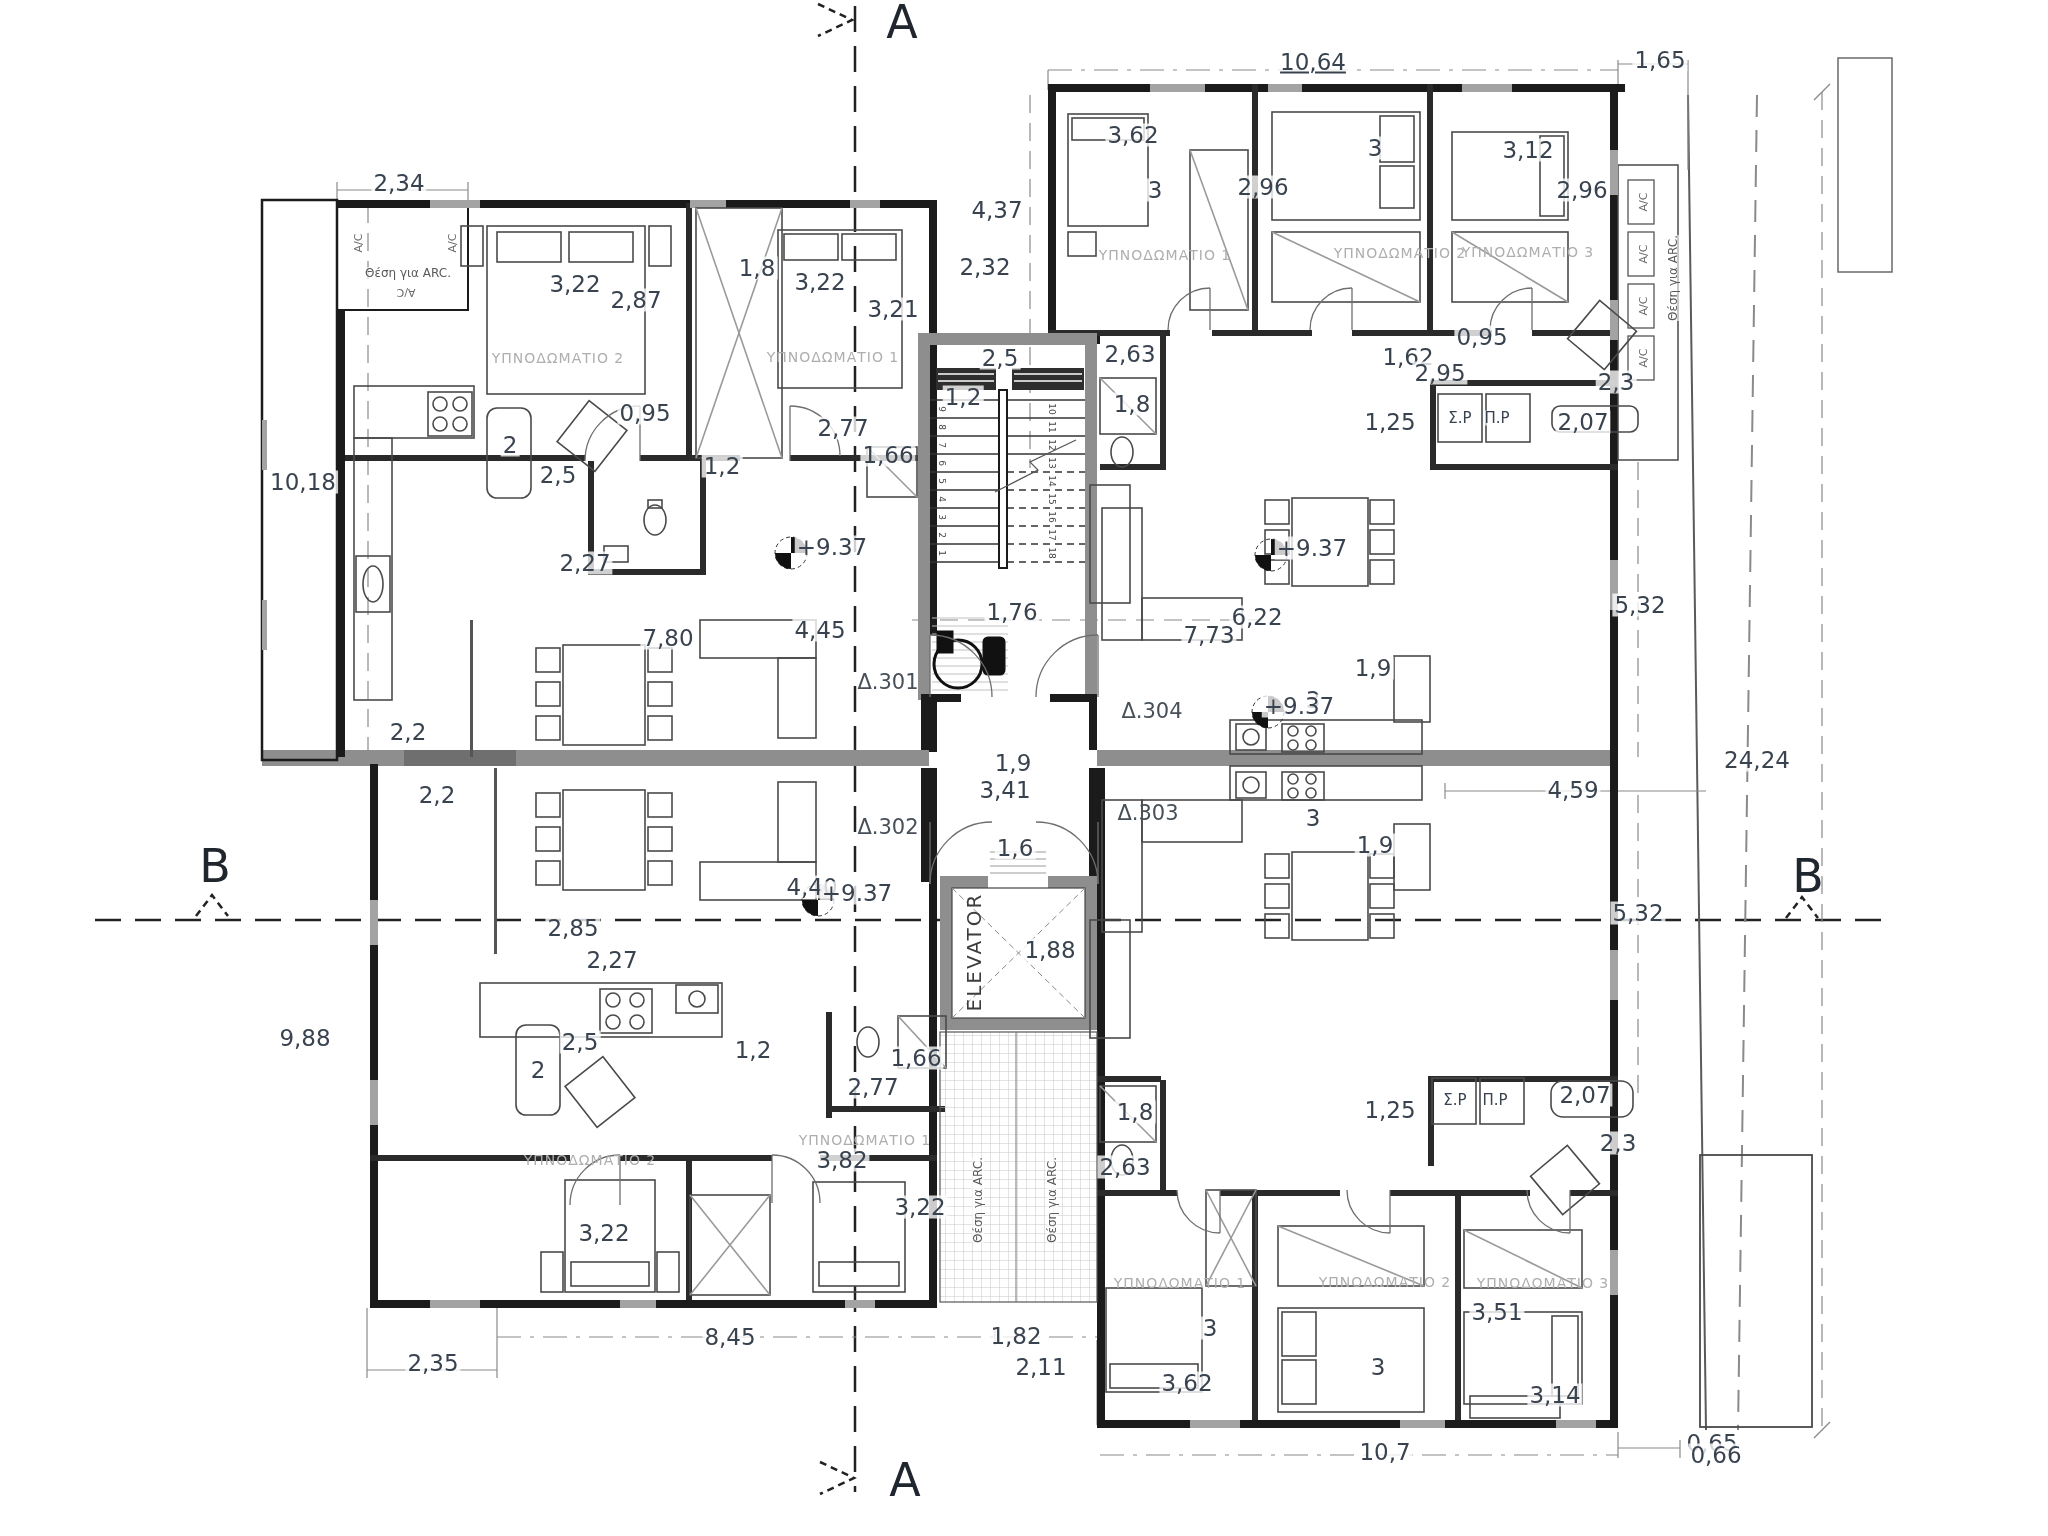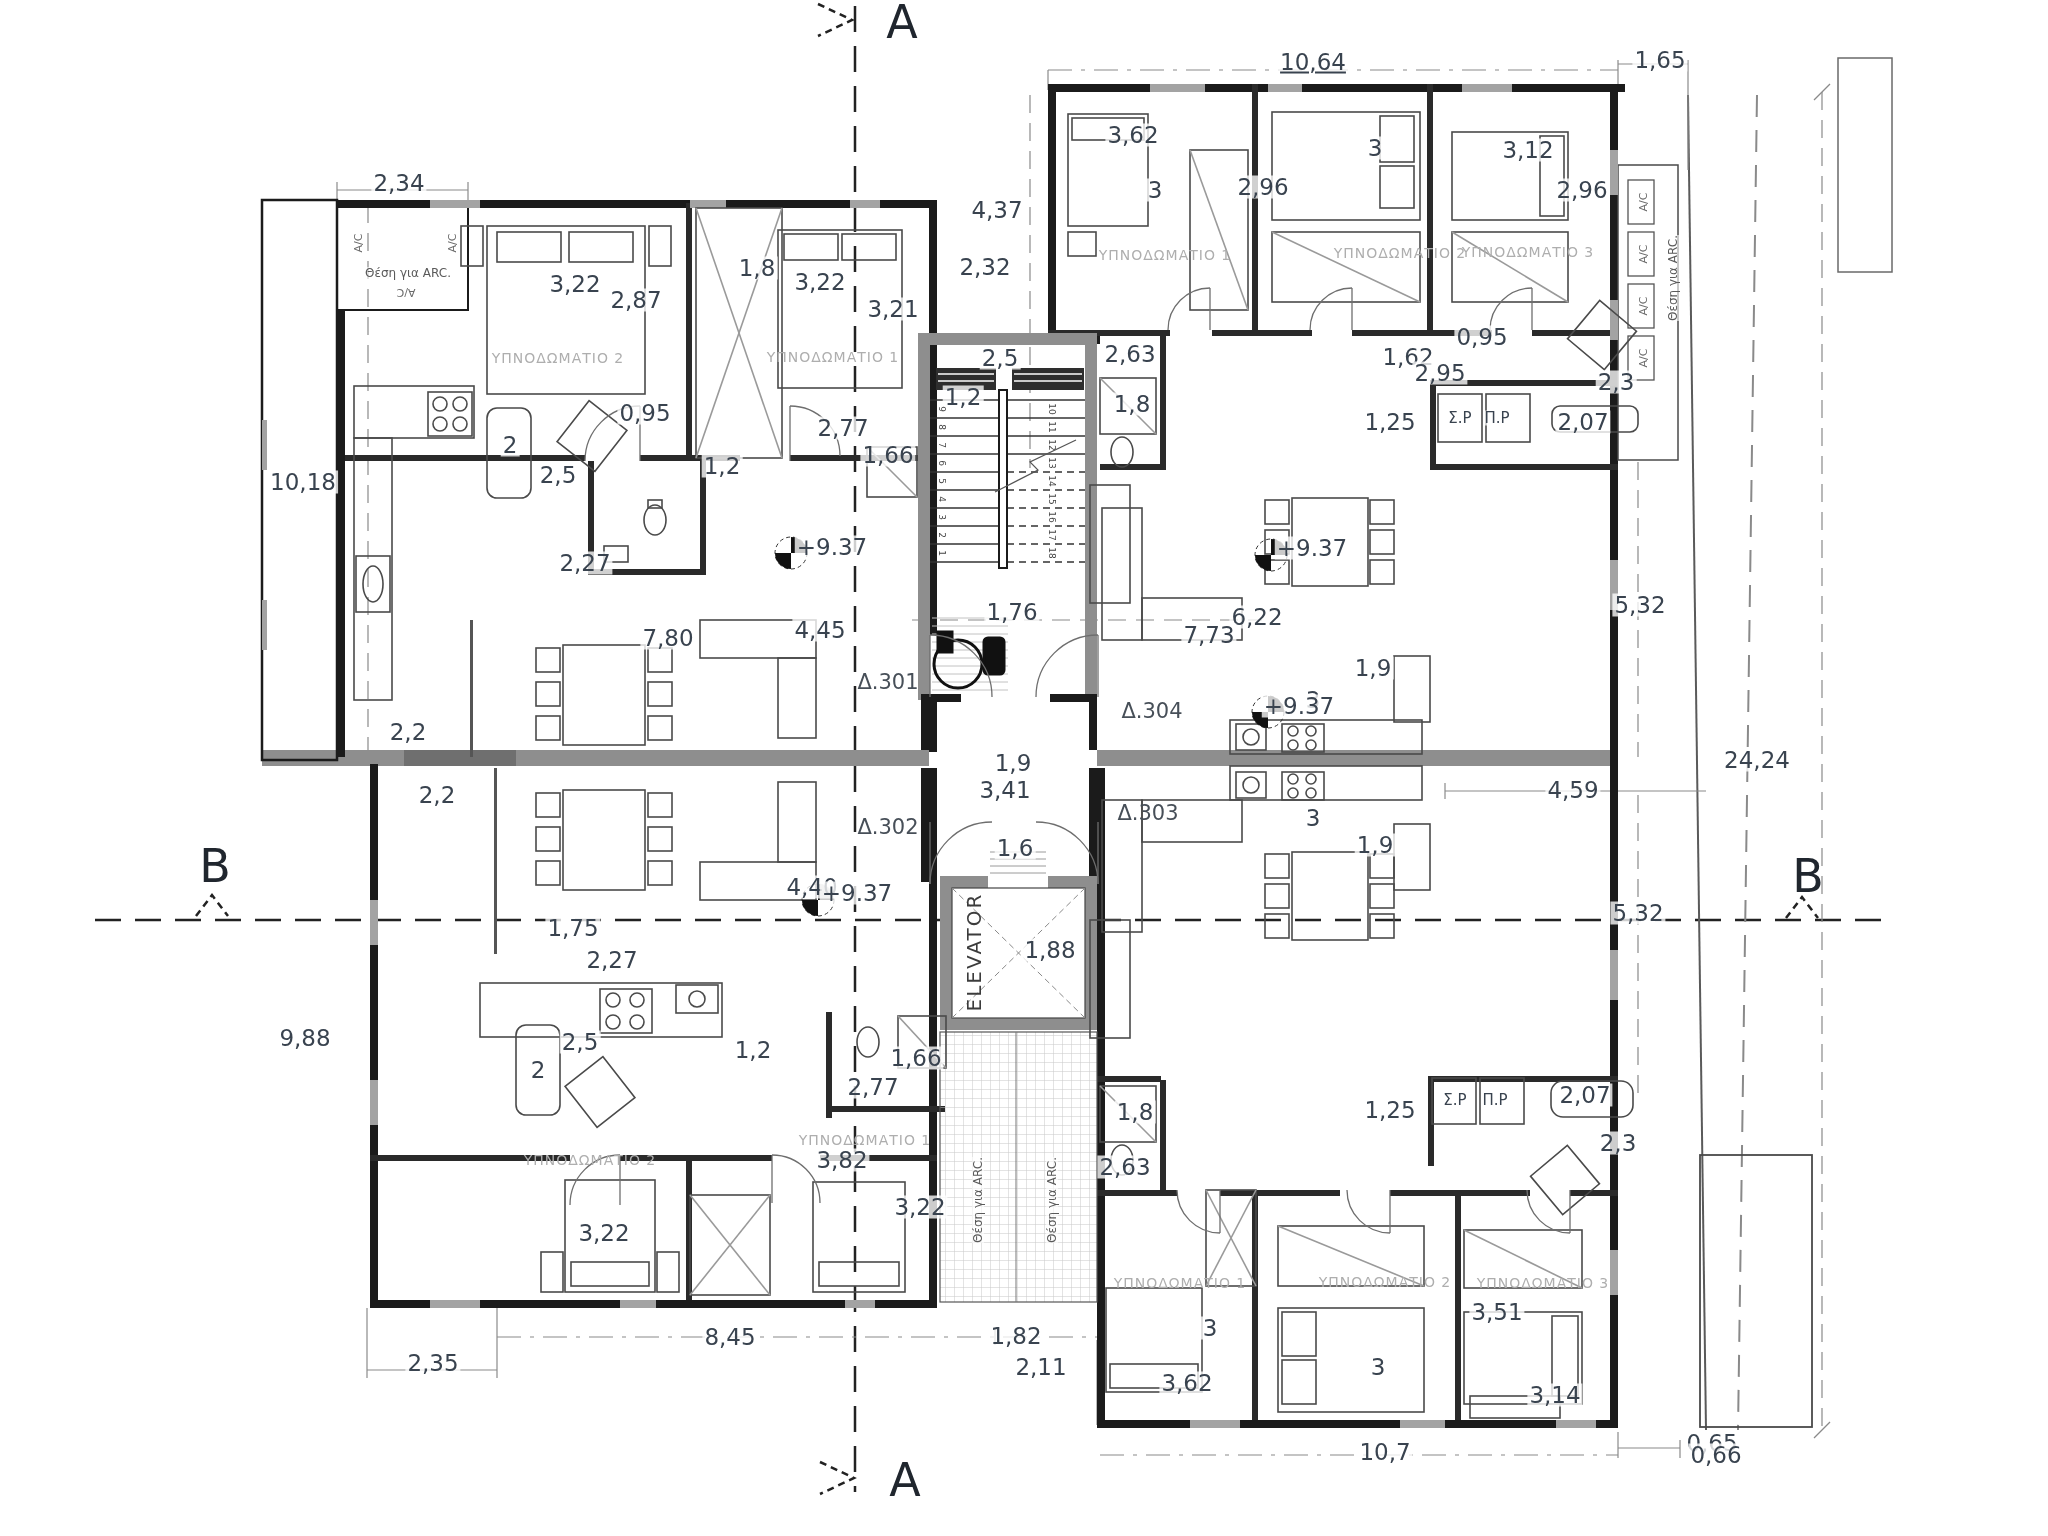--- a/index.html
+++ b/index.html
@@ -550,21 +550,21 @@
       <span class="lbl dim" style="left: 1373px; top: 668px; transform: translate(-50%, -50%);">1,9</span>
       <span class="lbl dim" style="left: 1313px; top: 700px; transform: translate(-50%, -50%);">3</span>
       <span class="lbl dim" style="left: 1757px; top: 760px; transform: translate(-50%, -50%);">24,24</span>
       <span class="lbl dim" style="left: 1313px; top: 818px; transform: translate(-50%, -50%);">3</span>
       <span class="lbl dim" style="left: 1375px; top: 845px; transform: translate(-50%, -50%);">1,9</span>
       <span class="lbl dim" style="left: 1573px; top: 790px; transform: translate(-50%, -50%);">4,59</span>
       <span class="lbl dim" style="left: 1638px; top: 913px; transform: translate(-50%, -50%);">5,32</span>
       <span class="lbl dim" style="left: 812px; top: 887px; transform: translate(-50%, -50%);">4,40</span>
       <span class="lbl dim" style="left: 857px; top: 893px; transform: translate(-50%, -50%);">+9.37</span>
       <span class="lbl dim" style="left: 1299px; top: 706px; transform: translate(-50%, -50%);">+9.37</span>
-      <span class="lbl dim" style="left: 573px; top: 928px; transform: translate(-50%, -50%);">1,75</span>
+      <span class="lbl dim" style="left: 573px; top: 928px; transform: translate(-50%, -50%);">2,85</span>
       <span class="lbl dim" style="left: 612px; top: 960px; transform: translate(-50%, -50%);">2,27</span>
       <span class="lbl dim" style="left: 305px; top: 1038px; transform: translate(-50%, -50%);">9,88</span>
       <span class="lbl dim" style="left: 580px; top: 1042px; transform: translate(-50%, -50%);">2,5</span>
       <span class="lbl dim" style="left: 538px; top: 1070px; transform: translate(-50%, -50%);">2</span>
       <span class="lbl dim" style="left: 753px; top: 1050px; transform: translate(-50%, -50%);">1,2</span>
       <span class="lbl dim" style="left: 916px; top: 1058px; transform: translate(-50%, -50%);">1,66</span>
       <span class="lbl dim" style="left: 873px; top: 1087px; transform: translate(-50%, -50%);">2,77</span>
       <span class="lbl dim" style="left: 842px; top: 1160px; transform: translate(-50%, -50%);">3,82</span>
       <span class="lbl dim" style="left: 920px; top: 1207px; transform: translate(-50%, -50%);">3,22</span>
       <span class="lbl dim" style="left: 604px; top: 1233px; transform: translate(-50%, -50%);">3,22</span>

